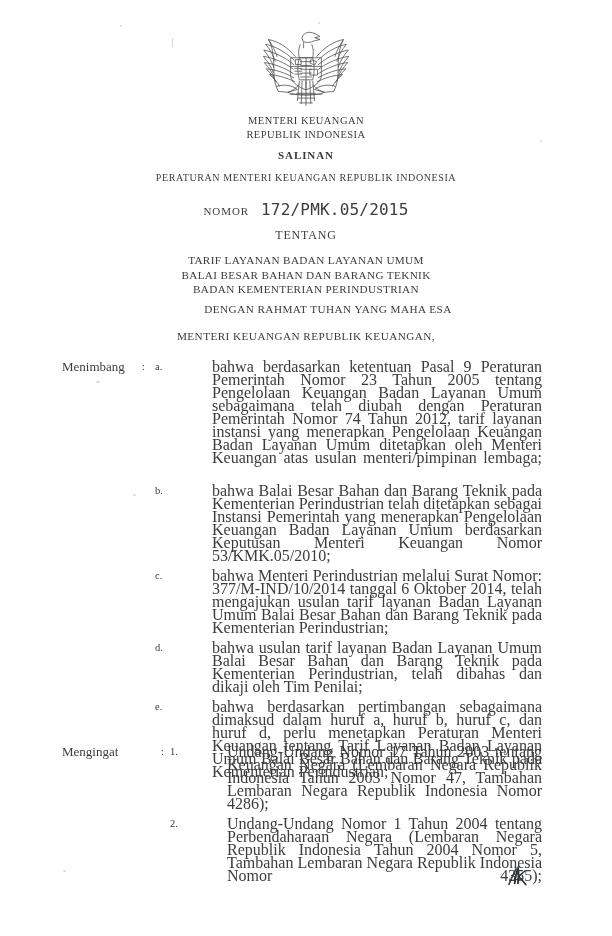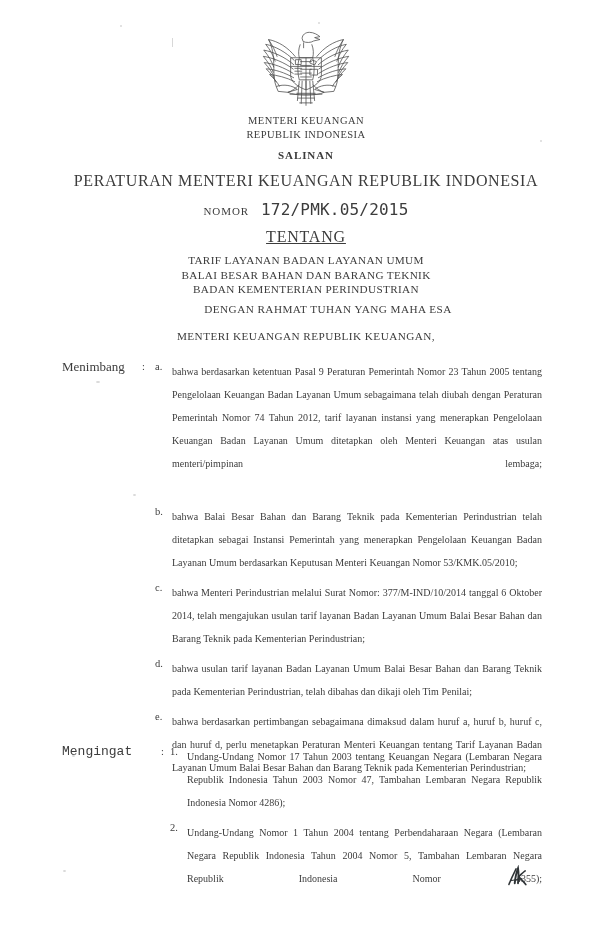--- a/index.html
+++ b/index.html
@@ -51,42 +51,41 @@
     line-height: 13.5px;
   }
   .hdr-salinan {
     top: 149px;
     font-size: 11px;
     font-weight: bold;
     letter-spacing: 0.9px;
   }
   .hdr-reg {
     top: 172px;
-    font-size: 16px;
+    font-size: 10px;
     letter-spacing: 0.6px;
   }
   .hdr-nomor {
     top: 200px;
     font-size: 11px;
   }
   .hdr-nomor .nomor-label {
     letter-spacing: 0.9px;
     text-align: center;
   }
   .hdr-nomor .nomor-value {
     font-family: "DejaVu Sans Mono", "Liberation Mono", monospace;
     font-size: 16px;
     letter-spacing: 0.2px;
     margin-left: 12px;
   }
   .hdr-tentang {
     top: 228px;
-    font-size: 16px;
+    font-size: 12px;
     letter-spacing: 0.8px;
-    text-decoration: underline;
   }
   .hdr-title {
     top: 253px;
     font-size: 11.2px;
     line-height: 14.6px;
     letter-spacing: 0.35px;
   }
   .hdr-rahmat {
     top: 303px;
     font-size: 11.2px;
@@ -114,21 +113,20 @@
   }
   .sec-label {
     width: 80px;
     flex: 0 0 80px;
     font-size: 13px;
     line-height: 14.2px;
   }
   .sec-label.wide {
     width: 83px;
     flex: 0 0 83px;
-    font-family: Liberation Mono, monospace;
   }
   .sec-colon {
     width: 13px;
     flex: 0 0 13px;
     font-size: 10.5px;
     line-height: 14.2px;
     text-align: left;
   }
   .sec-colon.pushed {
     width: 19px;
@@ -147,25 +145,26 @@
   }
   .clause:last-child { margin-bottom: 0; }
   .clause-marker {
     flex: 0 0 17px;
     width: 17px;
     font-size: 10.5px;
     line-height: 14.2px;
   }
   .clause-body {
     flex: 1 1 auto;
-    font-size: 10px;
-    line-height: 23px;
+    font-size: 16px;
+    line-height: 13px;
     text-align: justify;
     text-justify: inter-word;
     hyphens: none;
+    margin-left: 40px;
   }
   .clause-body.last-justify::after {
     content: "";
     display: inline-block;
     width: 100%;
   }
 
   
   .paraph {
     position: absolute;

